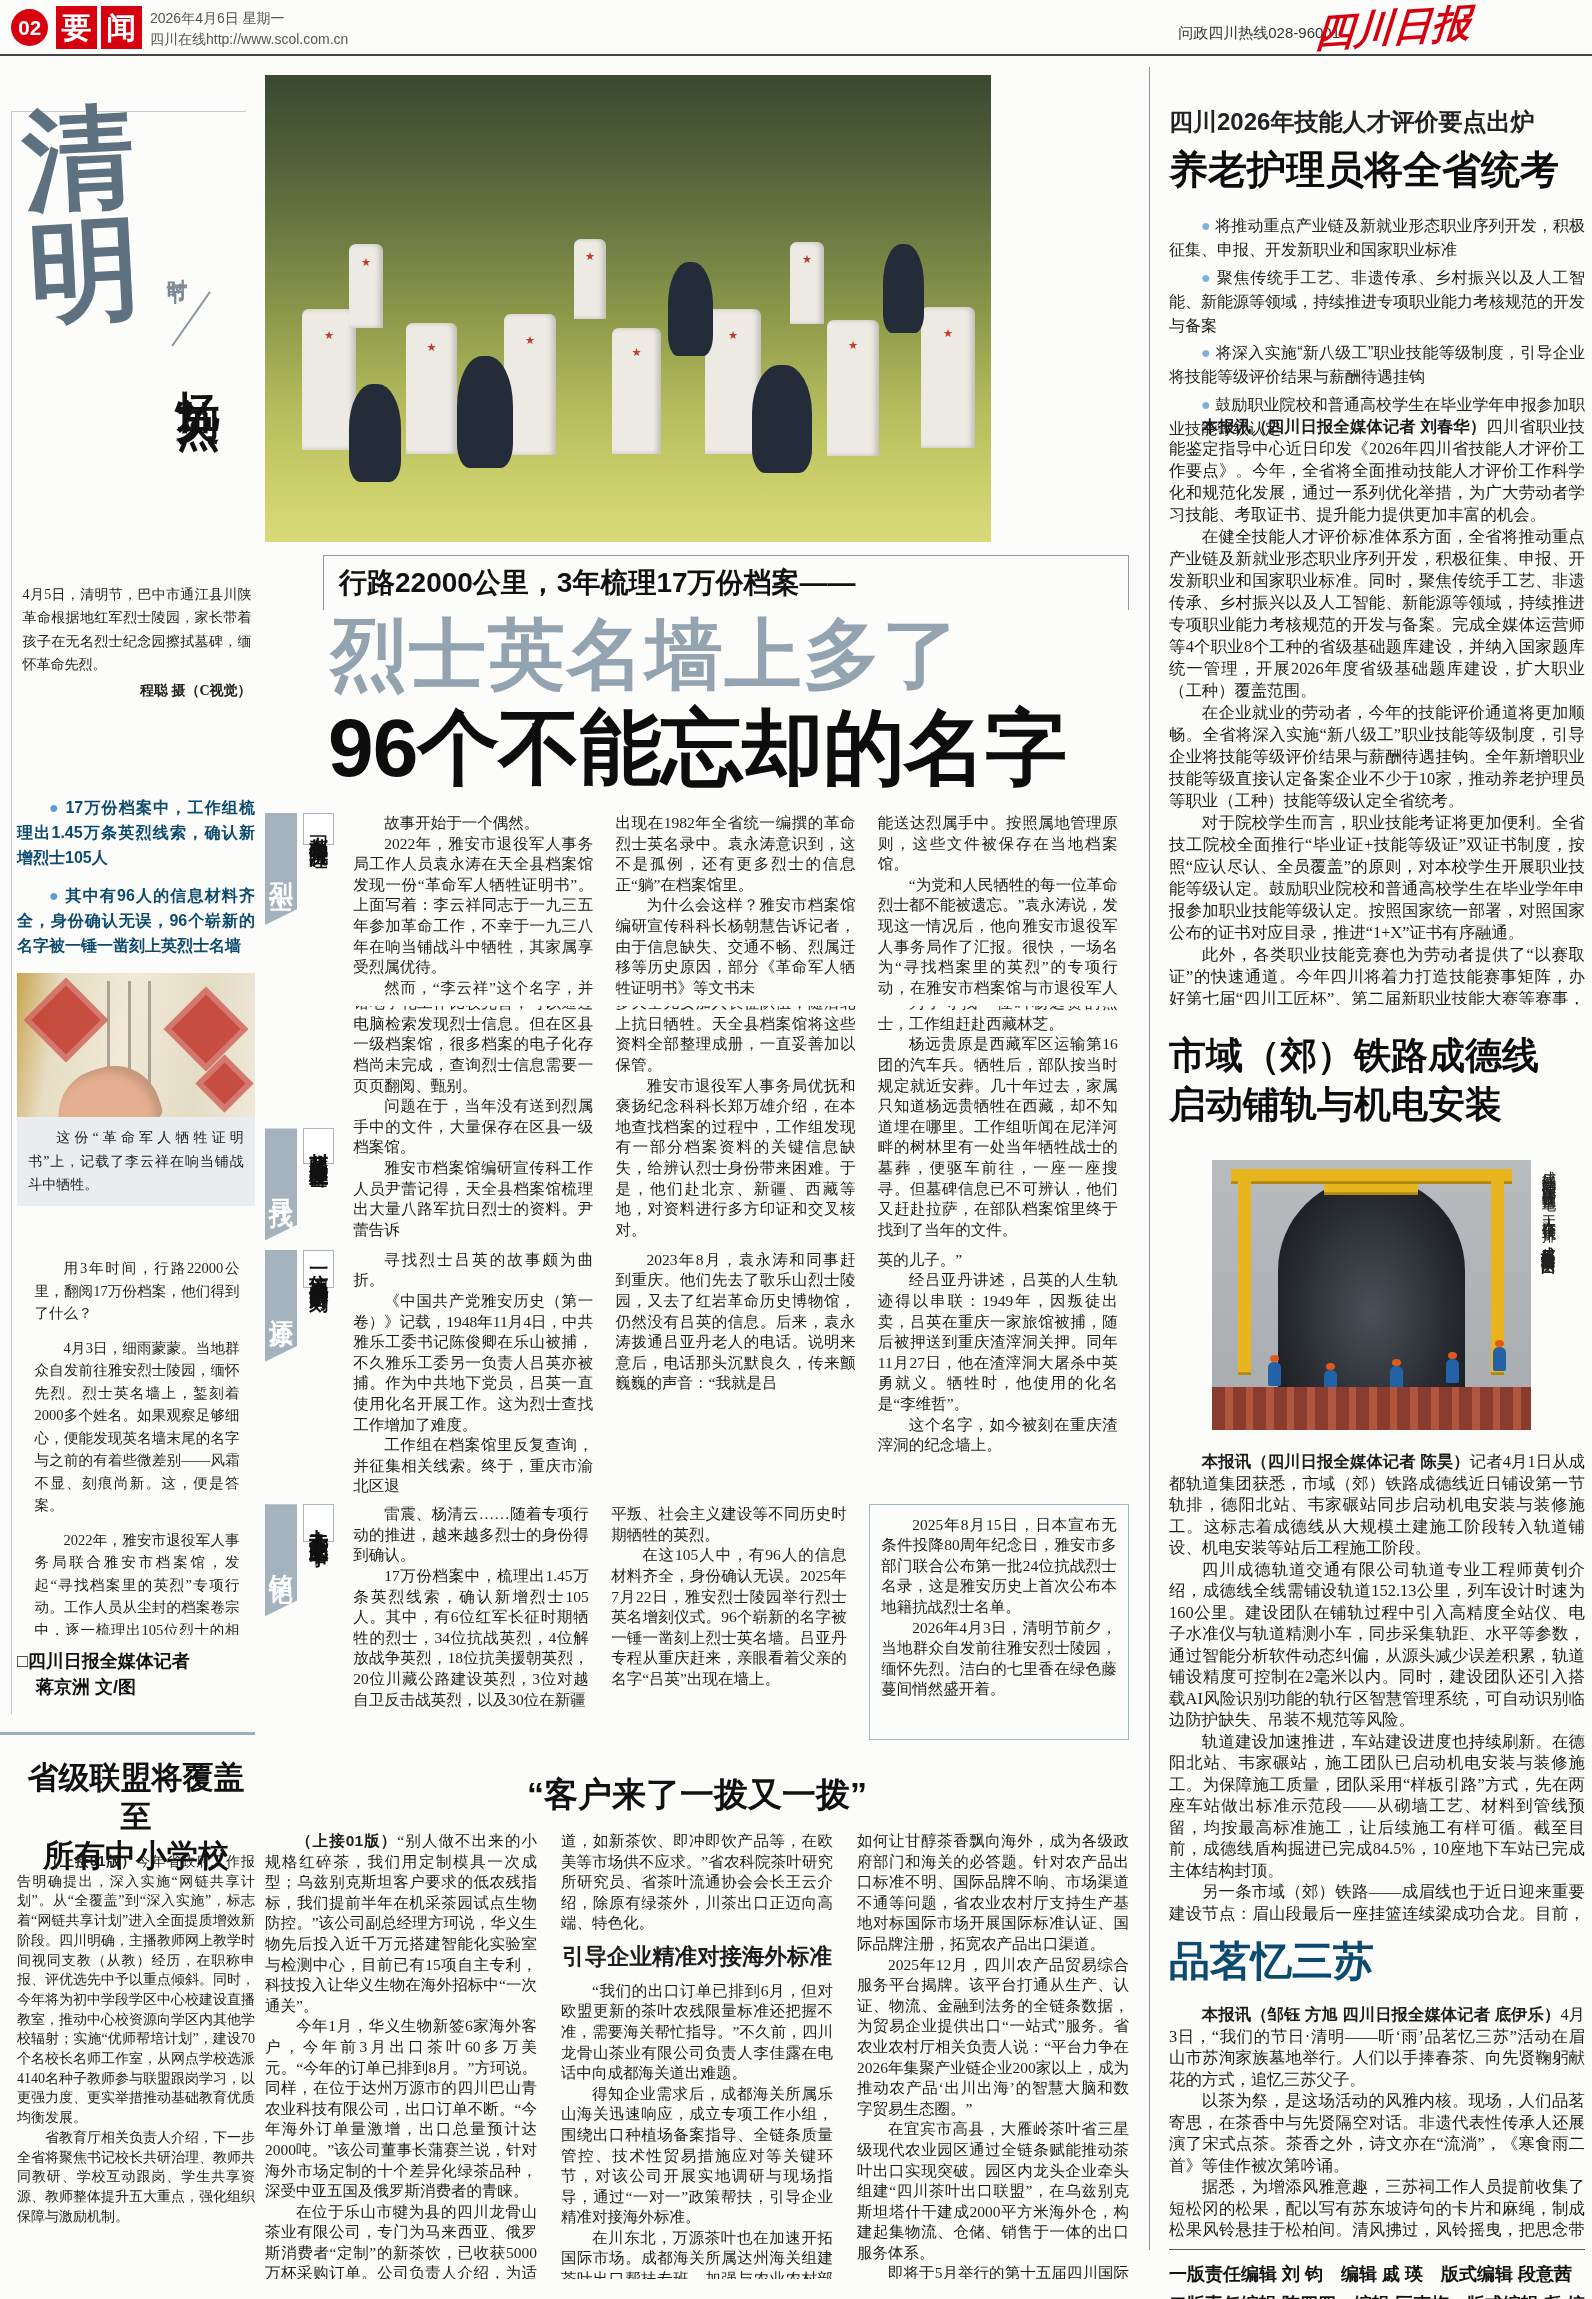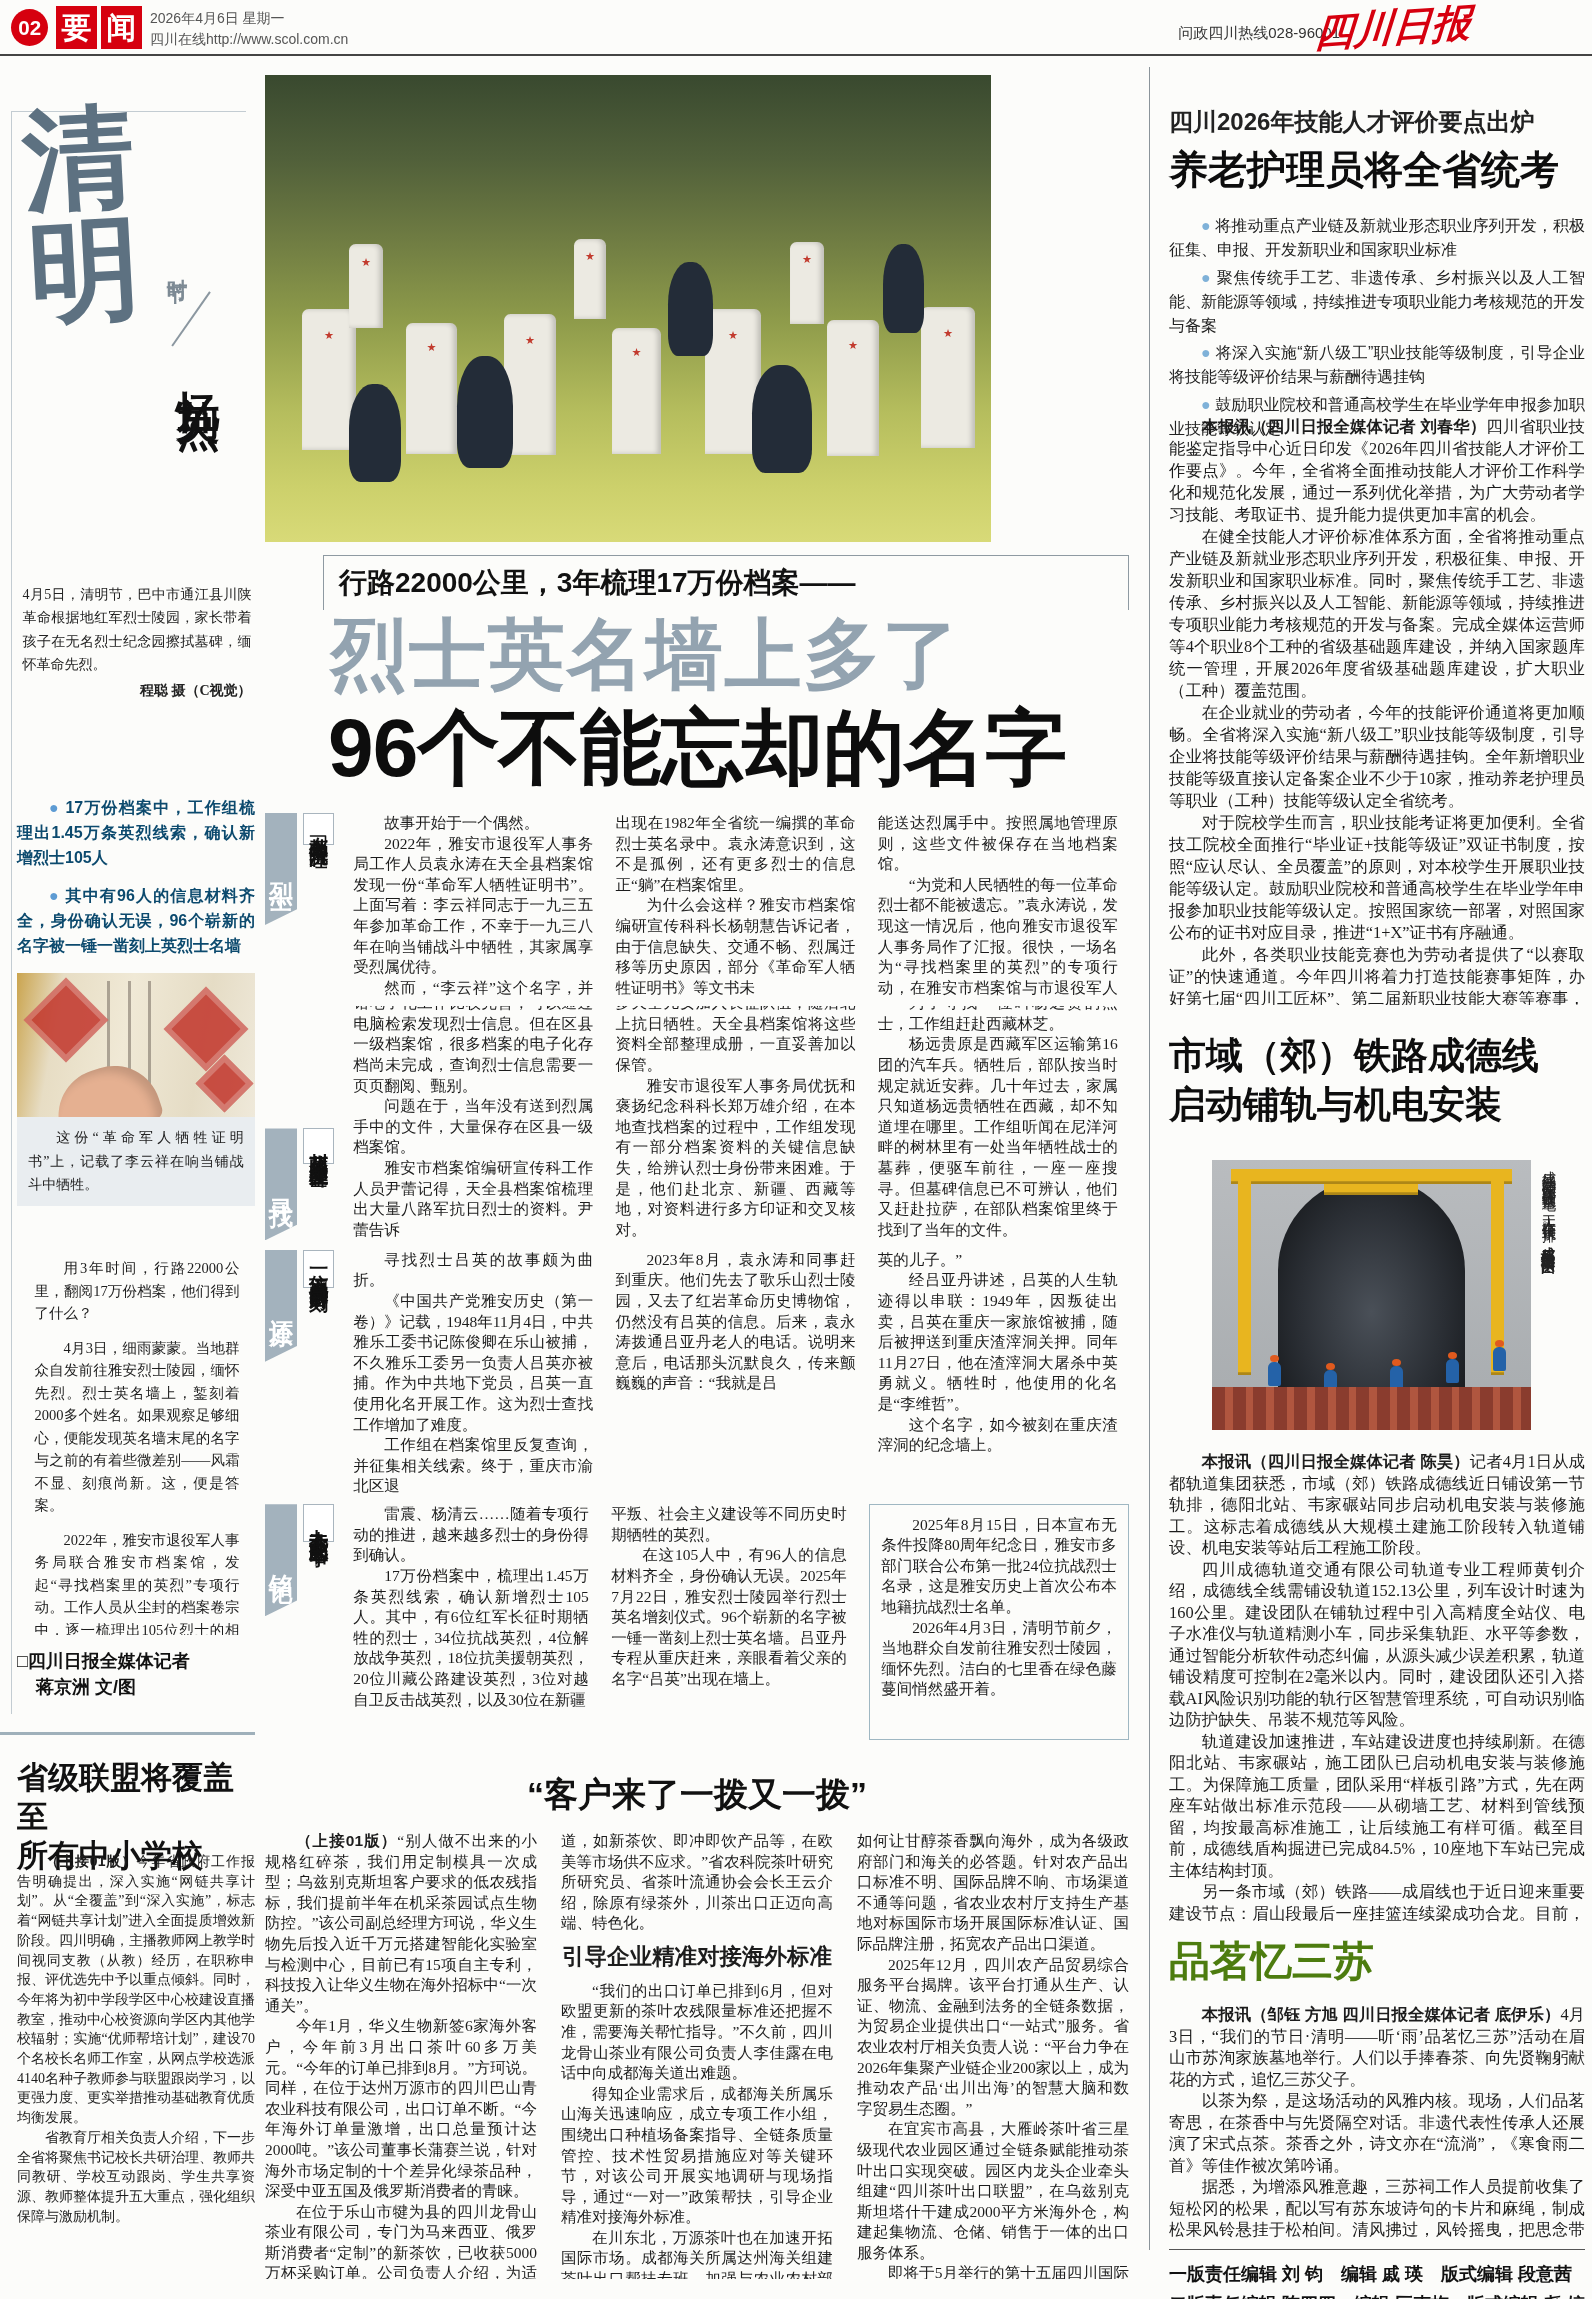--- a/index.html
+++ b/index.html
@@ -45,21 +45,21 @@
           border-radius:47px 47px 9.4px 9.4px;transform:rotate(-18deg);box-shadow:inset -7.5px 3.7px 9.4px rgba(0,0,0,.15);}
   .doccap{position:absolute;left:0;top:1051px;width:238px;background:#e9edf0;box-sizing:border-box;
           padding:9.4px 11.2px;font:14px/23.4px "Liberation Serif",serif;color:#222;text-align:justify;}
   .doccap p{margin:0;text-indent:2em;}
   .lintro{position:absolute;left:5.6px;top:1179px;width:229px;height:390px;overflow:hidden;
           font:14.5px/22.5px "Liberation Serif",serif;text-align:justify;color:#1d1d1d;}
   .lintro p{margin:12px;text-indent:2em;}
   .lbyline{position:absolute;left:0;top:1582px;width:238px;font:700 18px/26px "Liberation Sans",sans-serif;color:#111;}
   .lbyline .b2{padding-left:19px;}
   .lrule{position:absolute;left:-17px;top:1666px;width:255px;height:2.8px;background:#9fb0ba;}
-  .league-t{position:absolute;left:0;top:1692px;width:238px;text-align:left;
+  .league-t{position:absolute;left:0;top:1692px;width:238px;text-align:center;
             font:900 31px/39px "Liberation Sans",sans-serif;color:#111;}
   .league-b{position:absolute;left:0;top:1786px;width:238px;height:440px;overflow:hidden;
             font:14px/19.7px "Liberation Serif",serif;text-align:justify;}
   .league-b p{margin:0;text-indent:2em;}
   .league-b b{font-family:"Liberation Sans",sans-serif;}
   
   .mid-photo{position:absolute;left:265px;top:75px;width:726px;height:467px;overflow:hidden;
      background:linear-gradient(#39492f 0%,#51603a 18%,#6d7a42 34%,#8d9a4a 52%,#b5bd5d 72%,#ccd06b 88%,#d8da78 100%);}
   .hs{position:absolute;background:#eceae2;border-radius:6.6px 6.6px 0 0;box-shadow:inset -3.7px 0 5.6px rgba(0,0,0,.18);}
   .hs::after{content:"★";position:absolute;left:50%;top:14%;transform:translateX(-50%);color:#c23b2e;font-size:11.2px;}
@@ -114,21 +114,21 @@
   .worker{position:absolute;width:13px;height:24px;border-radius:5.6px 5.6px 1.9px 1.9px;background:#2462a8;}
   .worker::before{content:"";position:absolute;left:1.9px;top:-7.5px;width:9.4px;height:7.5px;border-radius:50%;background:#e05a1e;}
   .trackbed{position:absolute;left:0;bottom:0;width:319px;height:43px;
      background:repeating-linear-gradient(90deg,#8a3c2e 0 13px,#b0563f 13px 20.6px);}
   .r2-cap{position:absolute;left:369px;top:1094px;height:270px;writing-mode:vertical-rl;
           font:14px/20.6px "Liberation Serif",serif;color:#222;letter-spacing:1.9px;}
   .r2-cap .credit{font-weight:700;font-family:"Liberation Sans",sans-serif;}
   .r2-body{position:absolute;left:0;top:1385px;width:416px;height:474px;overflow:hidden;
            font:16.4px/21.5px "Liberation Serif",serif;text-align:justify;}
   .r2-body p{margin:0;text-indent:2em;}
-  .ss-title{position:absolute;left:0;top:1870px;font:900 41px/51px "Liberation Sans",sans-serif;color:#4d7c0f;}
+  .ss-title{position:absolute;left:0;top:1870px;font:900 41px/51px "Liberation Sans",sans-serif;color:#0c4a6e;}
   .ss-body{position:absolute;left:0;top:1938px;width:416px;height:236px;overflow:hidden;
            font:16.4px/21.5px "Liberation Serif",serif;text-align:justify;}
   .ss-body p{margin:0;text-indent:2em;}
   .sb-footer{position:absolute;left:0;top:2183px;width:416px;border-top:0.9px solid #555;padding-top:9.4px;
              font:700 18px/30px "Liberation Sans",sans-serif;color:#111;}
 </style>
 </head>
 <body>
 
 <div class="page">

